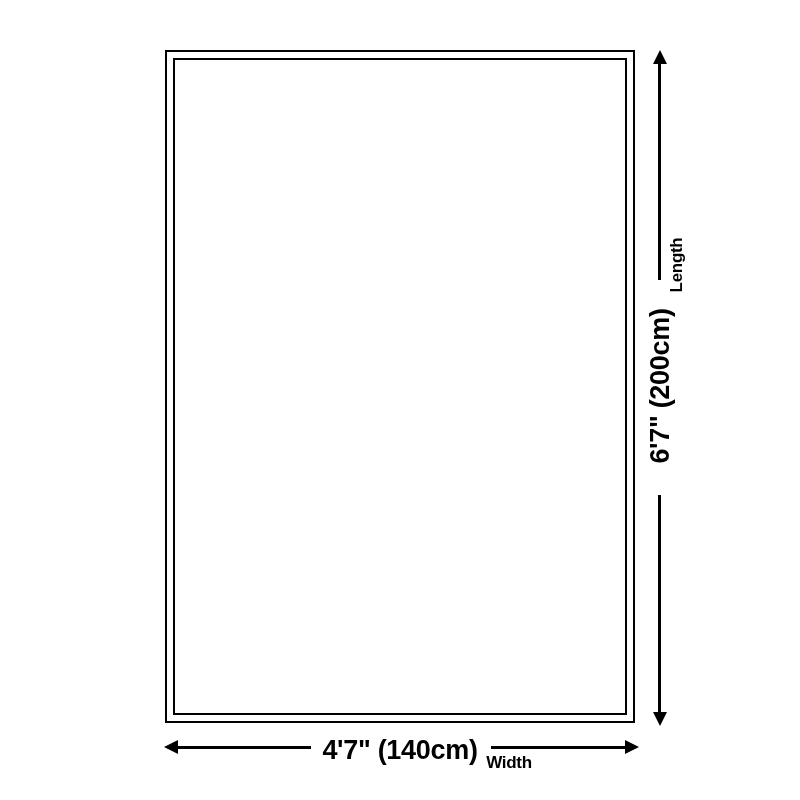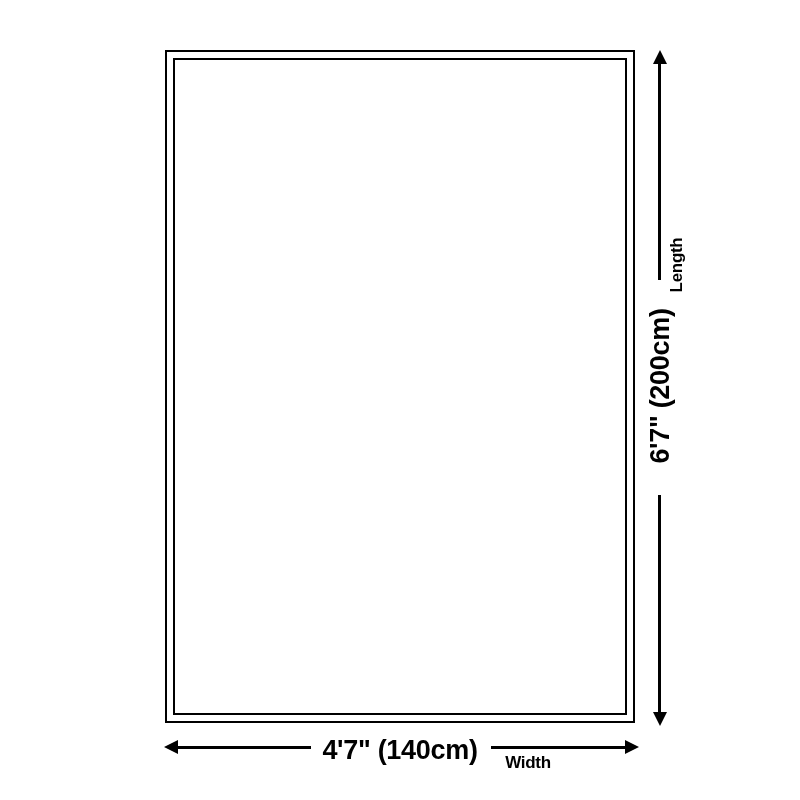--- a/index.html
+++ b/index.html
@@ -84,21 +84,21 @@
   }
   .length-label {
     left: 676px; top: 265px;
     transform: translate(-50%, -50%) rotate(-90deg);
   }
   .width-value {
     left: 400px; top: 750px;
     transform: translate(-50%, -50%);
   }
   .width-label {
-    left: 528px; top: 762px;
+    left: 509px; top: 762px;
     transform: translate(-50%, -50%);
   }
 </style>
 </head>
 <body>
 
 <div class="canvas">
 
   <div class="rect rect-outer"></div>
   <div class="rect rect-inner"></div>

